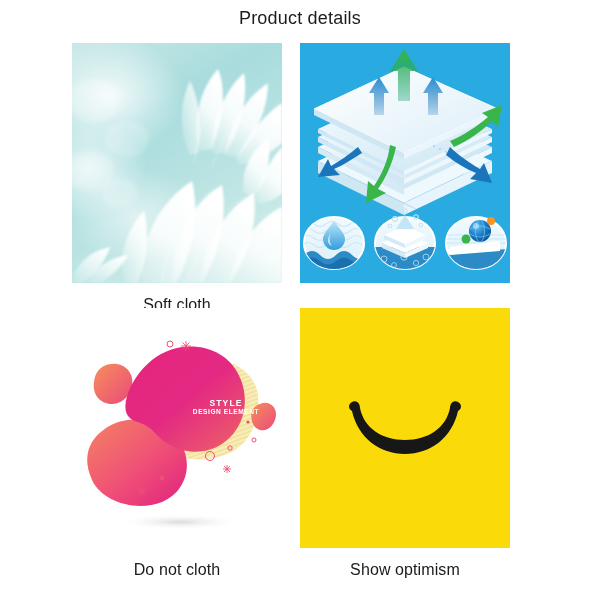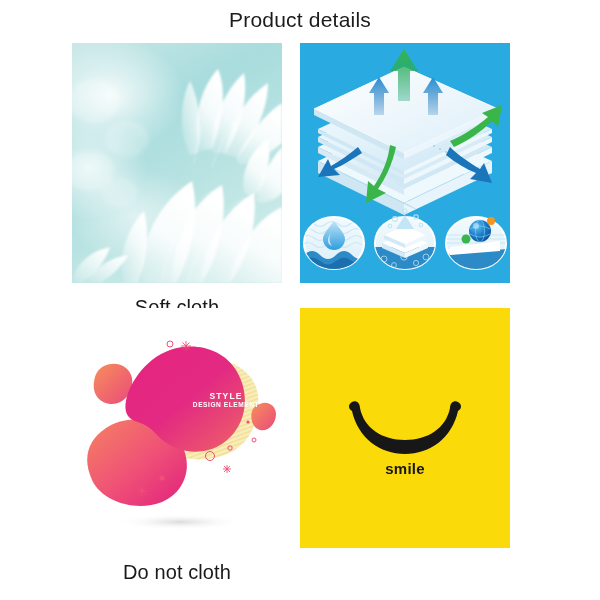--- a/index.html
+++ b/index.html
@@ -19,21 +19,21 @@
     background: #ffffff;
   }
 
   
   .page-title {
     position: absolute;
     top: 8px;
     left: 0;
     width: 600px;
     text-align: center;
-    font-size: 21px;
+    font-size: 18px;
     color: #1c1c1c;
     letter-spacing: 0.2px;
   }
 
   
   .grid {
     position: absolute;
     top: 43px;
     left: 72px;
     width: 468px;
@@ -51,21 +51,21 @@
   .tile {
     position: relative;
     width: 210px;
     height: 240px;
     overflow: hidden;
     background: #ffffff;
   }
   .caption {
     width: 210px;
     text-align: center;
-    font-size: 20px;
+    font-size: 16px;
     color: #1a1a1a;
     padding-top: 13px;
     letter-spacing: 0.1px;
   }
 
   
   .feather-tile {
     background:
       radial-gradient(ellipse 120px 95px at 18% 22%, rgba(255,255,255,.85) 0%, rgba(255,255,255,0) 62%),
       radial-gradient(ellipse 90px 80px at 8% 52%, rgba(255,255,255,.75) 0%, rgba(255,255,255,0) 65%),
@@ -77,21 +77,21 @@
   
   .breathable-tile { background: #29abe2; }
   .breathable-tile svg { position: absolute; inset: 0; }
 
   
   .fluid-tile { background: #ffffff; }
   .fluid-tile svg { position: absolute; inset: 0; }
   .fluid-label {
     position: absolute;
     left: 106px;
-    top: 84px;
+    top: 91px;
     width: 96px;
     text-align: center;
     color: #ffffff;
     line-height: 1.08;
     pointer-events: none;
   }
   .fluid-label .l1 { font-size: 8.5px; font-weight: bold; letter-spacing: 1.1px; display:block; }
   .fluid-label .l2 { font-size: 6.6px; font-weight: bold; letter-spacing: 0.55px; display:block; }
 
   
@@ -440,18 +440,18 @@
                    C60 95 56 92 52 94
                    C48 96 48 101 52 103
                    C58 130 80 146 105 146
                    C130 146 152 130 158 103
                    C162 101 162 96 158 94
                    C154 92 150 95 150 100
                    C146 120 128 132 105 132
                    C82 132 64 120 60 100 Z" fill="#171717"></path>
           <path d="M56 104 C66 130 84 143 105 143 C126 143 144 130 154 104 C142 124 126 134 105 134 C84 134 68 124 56 104 Z" fill="#171717"></path>
         </svg>
-        <div class="smile-word">smile</div>
       </div>
+      <div class="caption">Show optimism</div>
     </div>
 
   </div>
 </div>
 
 </body></html>

